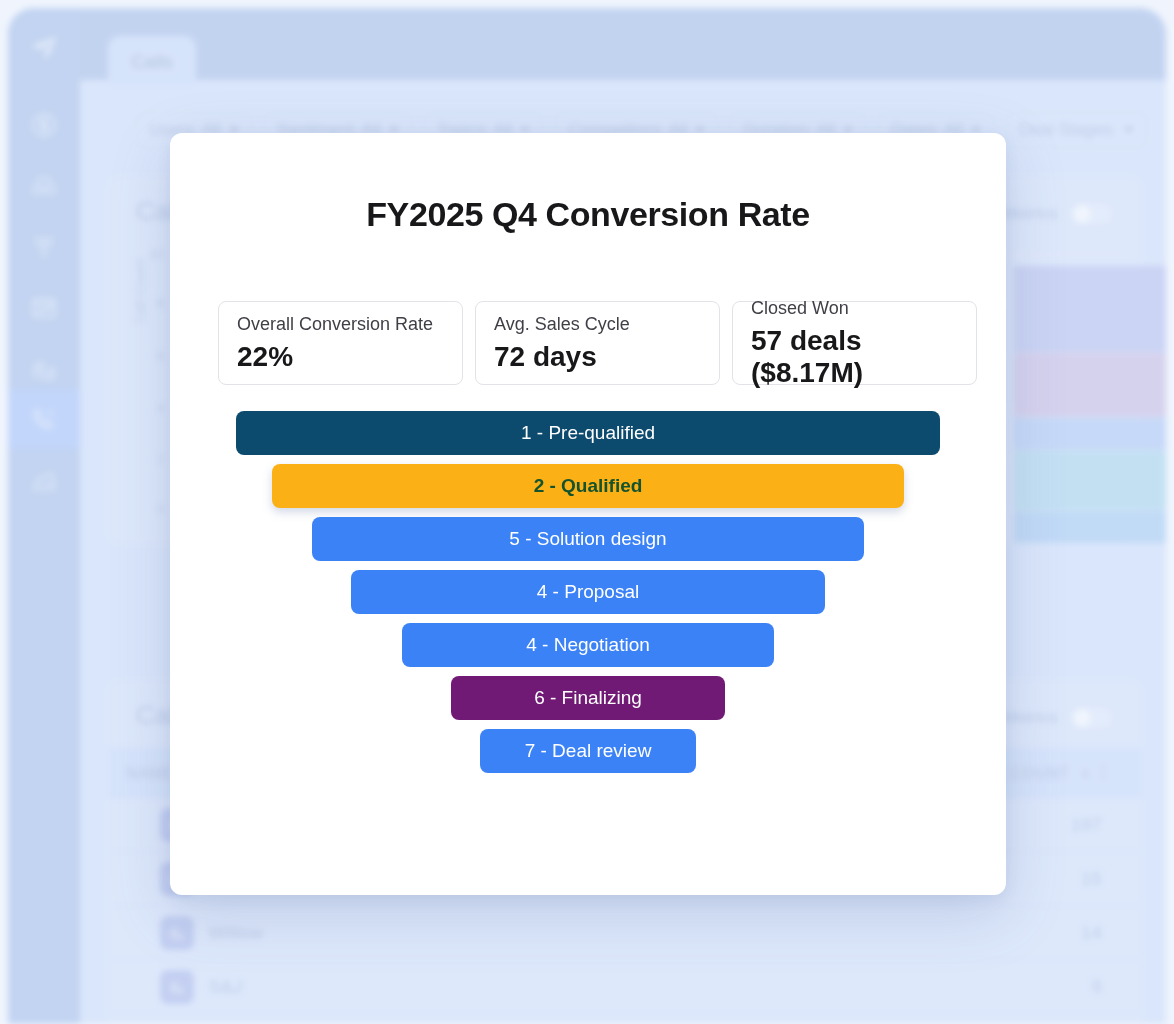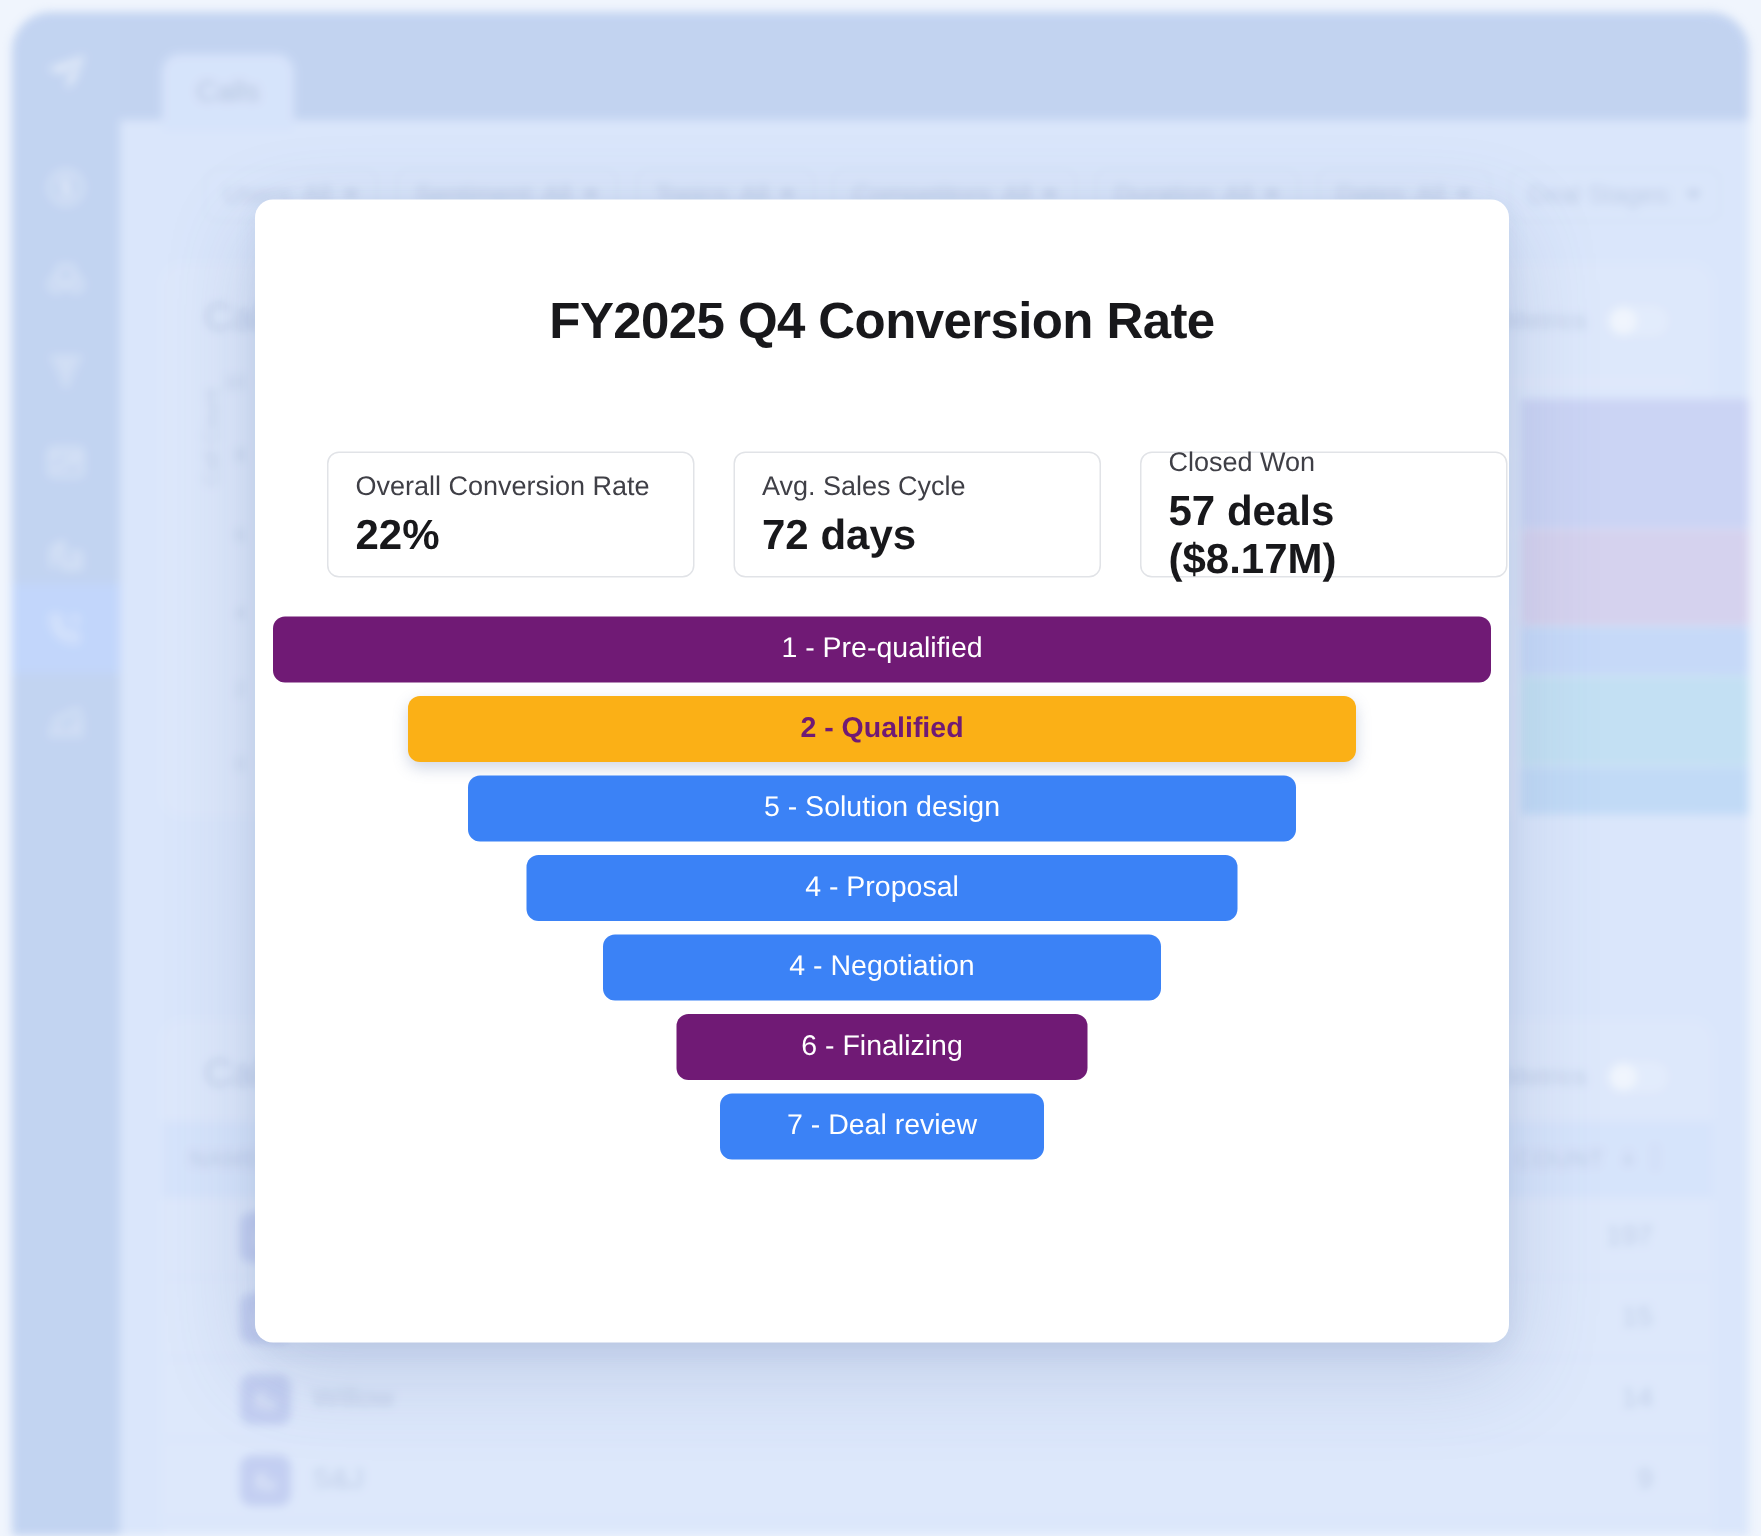--- a/index.html
+++ b/index.html
@@ -155,21 +155,21 @@
     overflow: hidden;
   }
   #modal-title {
     position: absolute; left: 0; right: 0; top: 62px;
     text-align: center;
     font-size: 34px; font-weight: 700; color: #18181b;
     letter-spacing: -.4px;
   }
   .kpis {
     position: absolute; left: 48px; top: 168px;
-    display: flex; gap: 26px;
+    display: flex; gap: 12px;
   }
   .kpi {
     width: 245px; height: 84px;
     border: 1px solid #e1e3e7; border-radius: 8px;
     padding: 12px 18px;
     display: flex; flex-direction: column; justify-content: center; gap: 6px;
   }
   .kpi-label { font-size: 18px; color: #3f3f46; }
   .kpi-value { font-size: 28px; font-weight: 700; color: #18181b; }
 
@@ -405,24 +405,24 @@
       <div class="kpi-label">Avg. Sales Cycle</div>
       <div class="kpi-value">72 days</div>
     </div>
     <div class="kpi">
       <div class="kpi-label">Closed Won</div>
       <div class="kpi-value">57 deals ($8.17M)</div>
     </div>
   </div>
 
   <div class="funnel">
-    <div class="fbar" style="width: 812px; background: #701a75; color: rgb(255, 255, 255);">
+    <div class="fbar" style="width: 704px; background: #0c4a6e; color: rgb(255, 255, 255);">
         <span>1 - Pre-qualified</span>
       </div>
-    <div class="fbar sel" style="width: 632px; background: rgb(251, 176, 22); color: #701a75;">
+    <div class="fbar sel" style="width: 632px; background: rgb(251, 176, 22); color: #14532d;">
         <span>2 - Qualified</span>
       </div>
     <div class="fbar" style="width: 552px; background: rgb(59, 130, 246); color: rgb(255, 255, 255);">
         <span>5 - Solution design</span>
       </div>
     <div class="fbar" style="width: 474px; background: rgb(59, 130, 246); color: rgb(255, 255, 255);">
         <span>4 - Proposal</span>
       </div>
     <div class="fbar" style="width: 372px; background: rgb(59, 130, 246); color: rgb(255, 255, 255);">
         <span>4 - Negotiation</span>

